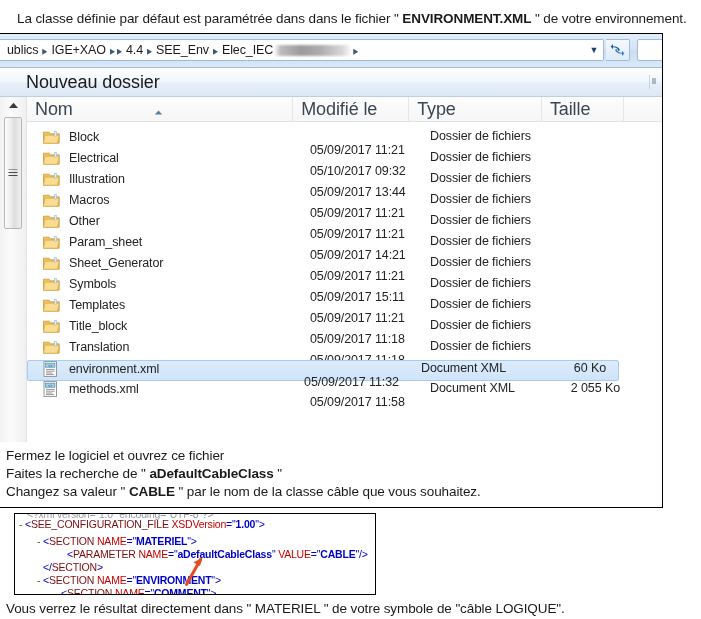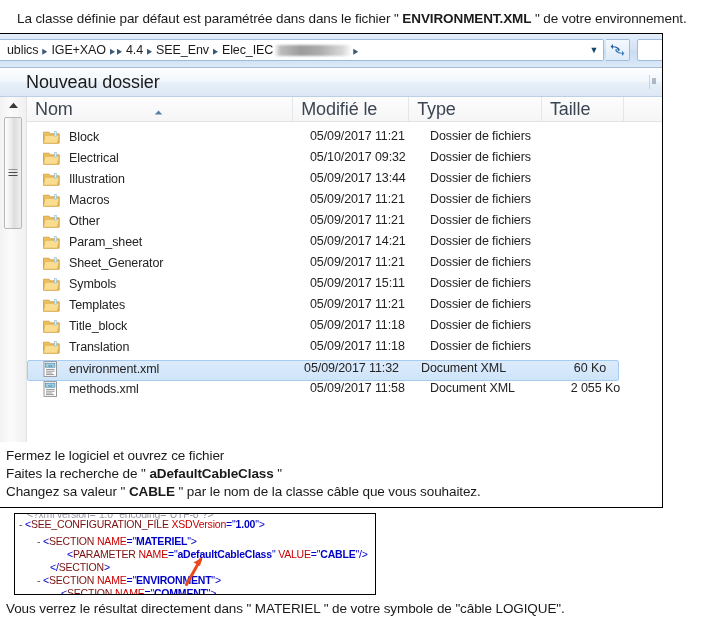--- a/index.html
+++ b/index.html
@@ -261,21 +261,21 @@
   .cell {
     font-size: 12.5px;
     color: #232323;
     padding-left: 8px;
     box-sizing: border-box;
     white-space: nowrap;
     letter-spacing: -0.1px;
     overflow: hidden;
   }
   .cell-name { width: 275px; display: flex; align-items: center; padding-left: 16px; }
-  .cell-modified { width: 120px; }
+  .cell-modified { width: 120px; margin-top: 14px; }
   .cell-type { width: 125px; }
   .cell-size { width: 85px; text-align: right; padding-right: 12px; padding-left: 0; }
   .row.selected .cell-name { padding-left: 15px; }
 
   .icon-slot {
     width: 20px;
     height: 16px;
     margin-right: 6px;
     flex: 0 0 20px;
     display: flex;
@@ -309,21 +309,21 @@
   .tk-quote { color: #0000c8; }
   .tk-minus { color: #555555; }
 
   #xml-line-0 {
     left: 12px; top: -6px;
     color: #999aa5;
   }
   #xml-line-1 { left: 4px;  top: 4px; }
   #xml-line-2 { left: 22px; top: 21px; }
   #xml-line-3 { left: 52px; top: 34px; }
-  #xml-line-4 { left: 35px; top: 47px; }
+  #xml-line-4 { left: 28px; top: 47px; }
   #xml-line-5 { left: 22px; top: 60px; }
   #xml-line-6 { left: 40px; top: 73px; }
 
   #xml-arrow {
     position: absolute;
     left: 178px;
     top: 557px;
     width: 28px;
     height: 32px;
   }

